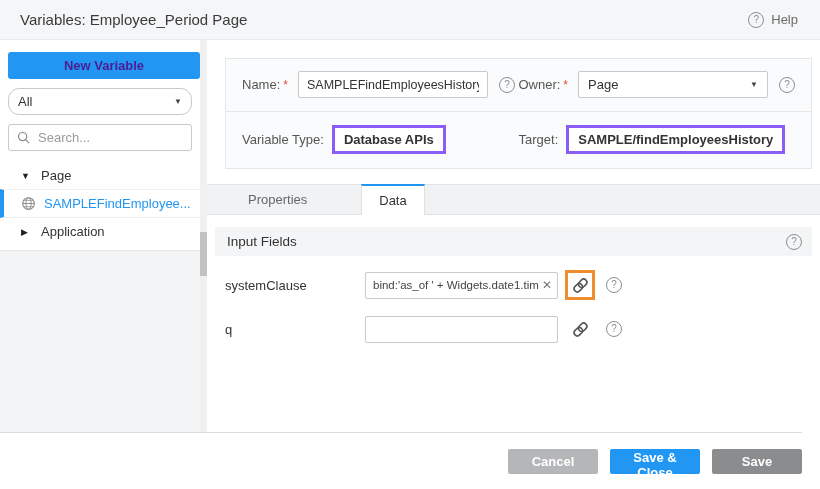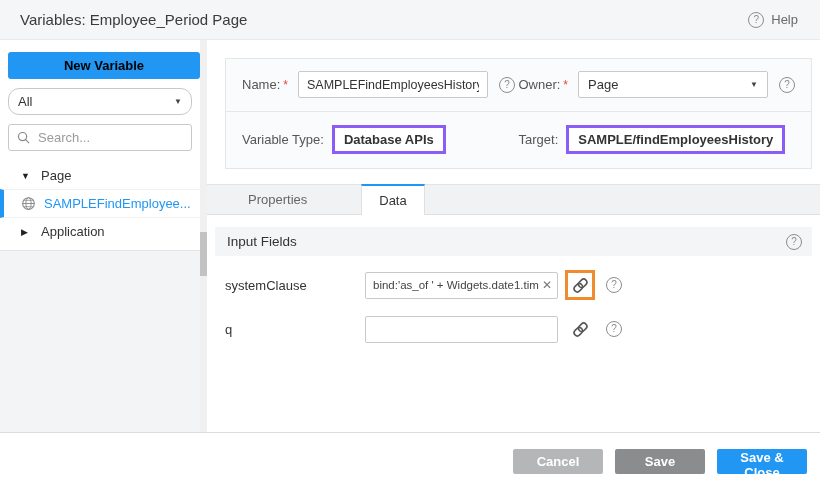--- a/index.html
+++ b/index.html
@@ -13,21 +13,21 @@
   .help-link { display: flex; align-items: center; gap: 7px; color: #6a6a6a; font-size: 13px; cursor: pointer; }
   .q-circle { width: 16px; height: 16px; border: 1px solid #8d8d8d; border-radius: 50%;
               display: inline-flex; align-items: center; justify-content: center;
               font-size: 10px; color: #8d8d8d; line-height: 1; flex: 0 0 auto; }
 
   
   .body { display: flex; height: 392px; }
 
   
   .sidebar { width: 200px; background: #fff; display: flex; flex-direction: column; }
-  .new-var-btn { margin: 12px 0 9px 8px; height: 27px; background: #2196f3; color: #000000;
+  .new-var-btn { margin: 12px 0 9px 8px; height: 27px; background: #2196f3; color: #4c1d95;
                  font-weight: bold; font-size: 13px; border: none; border-radius: 3px; cursor: pointer;
                  font-family: "Liberation Sans", sans-serif; }
   .filter-select { margin: 0 8px 9px 8px; height: 27px; border: 1px solid #c9c9c9; border-radius: 11px;
                    display: flex; align-items: center; justify-content: space-between; padding: 0 9px;
                    font-size: 13px; color: #333; background: #fff; cursor: pointer; }
   .caret { font-size: 8px; color: #444; }
   .search-box { margin: 0 8px 11px 8px; height: 27px; border: 1px solid #c9c9c9; border-radius: 3px;
                 display: flex; align-items: center; padding: 0 8px; gap: 6px; background: #fff; }
   .search-box input { border: none; outline: none; flex: 1; font-size: 13px; color: #444; width: 100%;
                       font-family: "Liberation Sans", sans-serif; background: transparent; }
@@ -77,23 +77,23 @@
   .field-label { width: 140px; font-size: 13px; color: #333; }
   .input-wrap { width: 193px; height: 27px; border: 1px solid #c9c9c9; border-radius: 2px; background: #fff;
                 display: flex; align-items: center; padding: 0 5px 0 7px; gap: 3px; }
   .input-wrap .val { flex: 1; font-size: 11.5px; color: #444; white-space: nowrap; overflow: hidden; }
   .clear-x { font-size: 12px; color: #777; cursor: pointer; flex: 0 0 auto; }
   .bind-wrap { width: 30px; height: 30px; margin-left: 7px; display: flex; align-items: center; justify-content: center; }
   .bind-wrap.hl { border: 3px solid #ee8c2e; }
   .bind-btn { cursor: pointer; display: flex; }
 
   
-  .footer { position: absolute; left: 0; right: 0; bottom: 0; height: 57px; background: #fff;
+  .footer { position: absolute; left: 0; right: 18px; bottom: 0; height: 57px; background: #fff;
             border-top: 1px solid #dcdcdc; display: flex; align-items: center; justify-content: flex-end;
-            gap: 12px; padding-right: 13px; }
+            gap: 12px; padding-right: 0; }
   .btn { width: 90px; height: 25px; border: none; border-radius: 2px; color: #fff; font-size: 13px;
          font-weight: bold; cursor: pointer; font-family: "Liberation Sans", sans-serif; }
   .btn-cancel { background: #b4b6b8; }
   .btn-save { background: #8a8c8e; }
   .btn-primary { background: #2196f3; }
 </style>
 </head>
 <body>
 
 <div class="app">
@@ -225,17 +225,17 @@
           </span>
         </div>
         <span class="q-circle help-after">?</span>
       </div>
 
     </div>
   </div>
 
   <div class="footer">
     <button class="btn btn-cancel">Cancel</button>
+    <button class="btn btn-primary">Save &amp; Close</button>
     <button class="btn btn-save">Save</button>
-    <button class="btn btn-primary">Save &amp; Close</button>
   </div>
 
 </div>
 
 </body></html>

